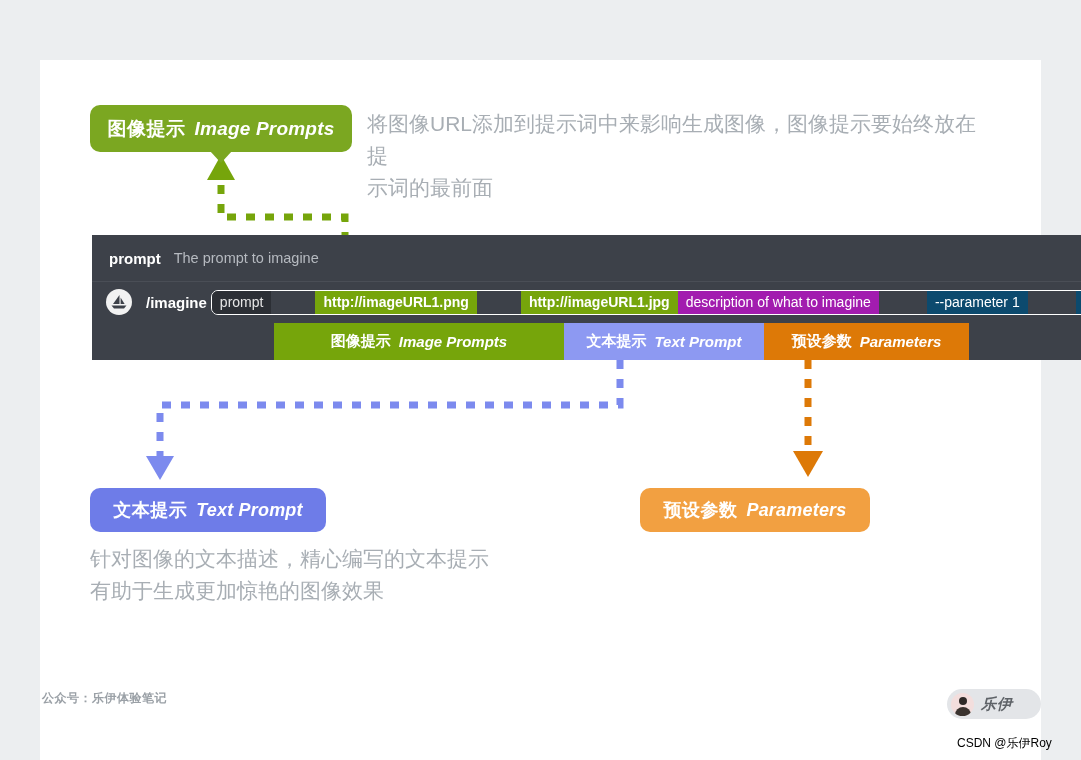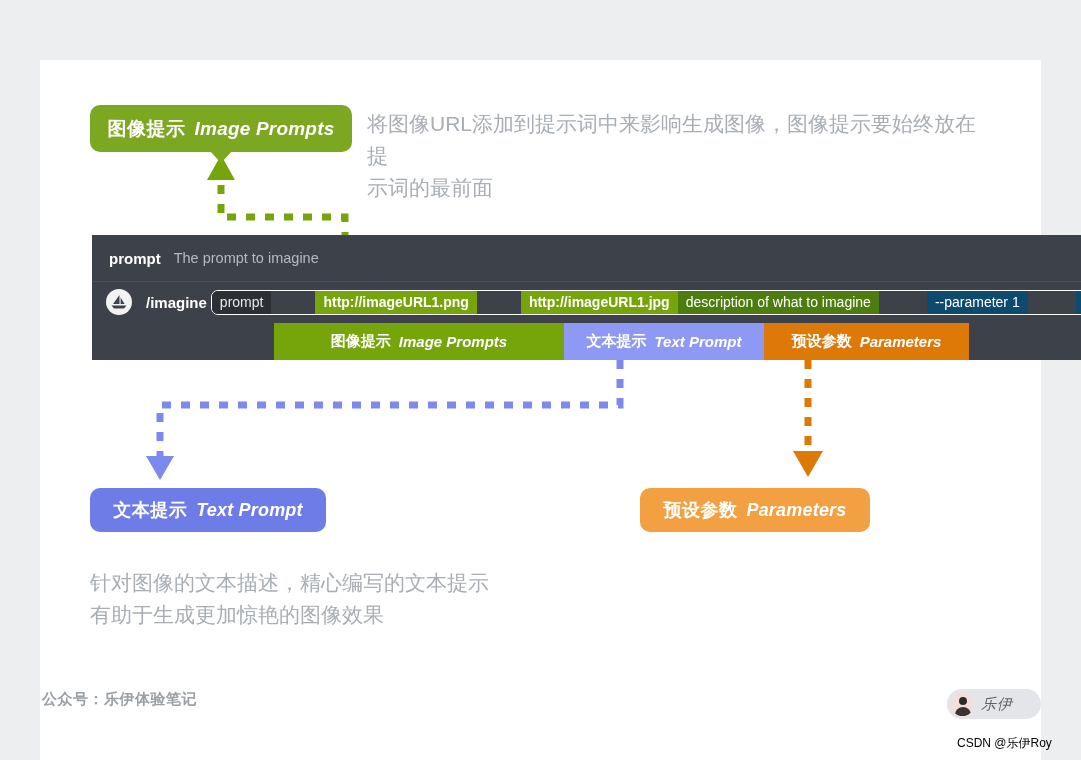--- a/index.html
+++ b/index.html
@@ -87,21 +87,21 @@
 
   
   .desc {
     position: absolute;
     color: #a8aeb4;
     font-size: 21px;
     line-height: 32px;
     white-space: pre-line;
   }
   #desc-image { left: 327px; top: 48px; width: 620px; }
-  #desc-text  { left: 50px;  top: 483px; width: 430px; margin-top: 24px; }
+  #desc-text  { left: 50px;  top: 483px; width: 430px; }
   #desc-param { left: 600px; top: 483px; width: 380px; }
 
   
   .panel {
     position: absolute;
     left: 52px;
     top: 175px;
     width: 1075px;
     height: 125px;
     background: #3d4149;
@@ -176,21 +176,21 @@
   .pill {
     display: flex;
     align-items: center;
     padding: 0 8px;
     font-size: 14px;
     color: #ffffff;
     white-space: nowrap;
   }
   .pill.p-prompt { background: #2c2f35; font-weight: 400; color:#e6e6e6; }
   .pill.p-green  { background: #76A50B; font-weight: 700; margin-left: 44px; }
-  .pill.p-blue   { background: #4d7c0f; }
+  .pill.p-blue   { background: #a21caf; }
   .pill.p-orange { background: #0c4a6e; margin-left: 48px; }
 
   
   .band {
     position: absolute;
     left: 182px; top: 88px;
     height: 37px;
     display: flex;
     align-items: stretch;
   }
@@ -216,21 +216,21 @@
     height: 700px;
     pointer-events: none;
   }
 
   
   .footer-left {
     position: absolute;
     left: 42px;
     top: 690px;
     color: #9aa0a6;
-    font-size: 15px;
+    font-size: 12px;
     font-weight: 700;
     letter-spacing: .5px;
   }
   .footer-logo {
     position: absolute;
     left: 947px;
     top: 689px;
     width: 94px;
     height: 30px;
     background: #e3e5e8;
@@ -260,21 +260,21 @@
     position: absolute;
     left: 50%; bottom: 0;
     margin-left: -8px;
     width: 16px; height: 9px;
     border-radius: 8px 8px 0 0;
     background: #3a332f;
   }
   .footer-logo .lname {
     color: #5f6368;
     font-size: 15px;
-    font-weight: 400;
+    font-weight: 700;
     font-style: italic;
     margin-left: 7px;
     letter-spacing: 1px;
   }
   .watermark {
     position: absolute;
     left: 957px;
     top: 735px;
     color: #000000;
     font-size: 12px;

